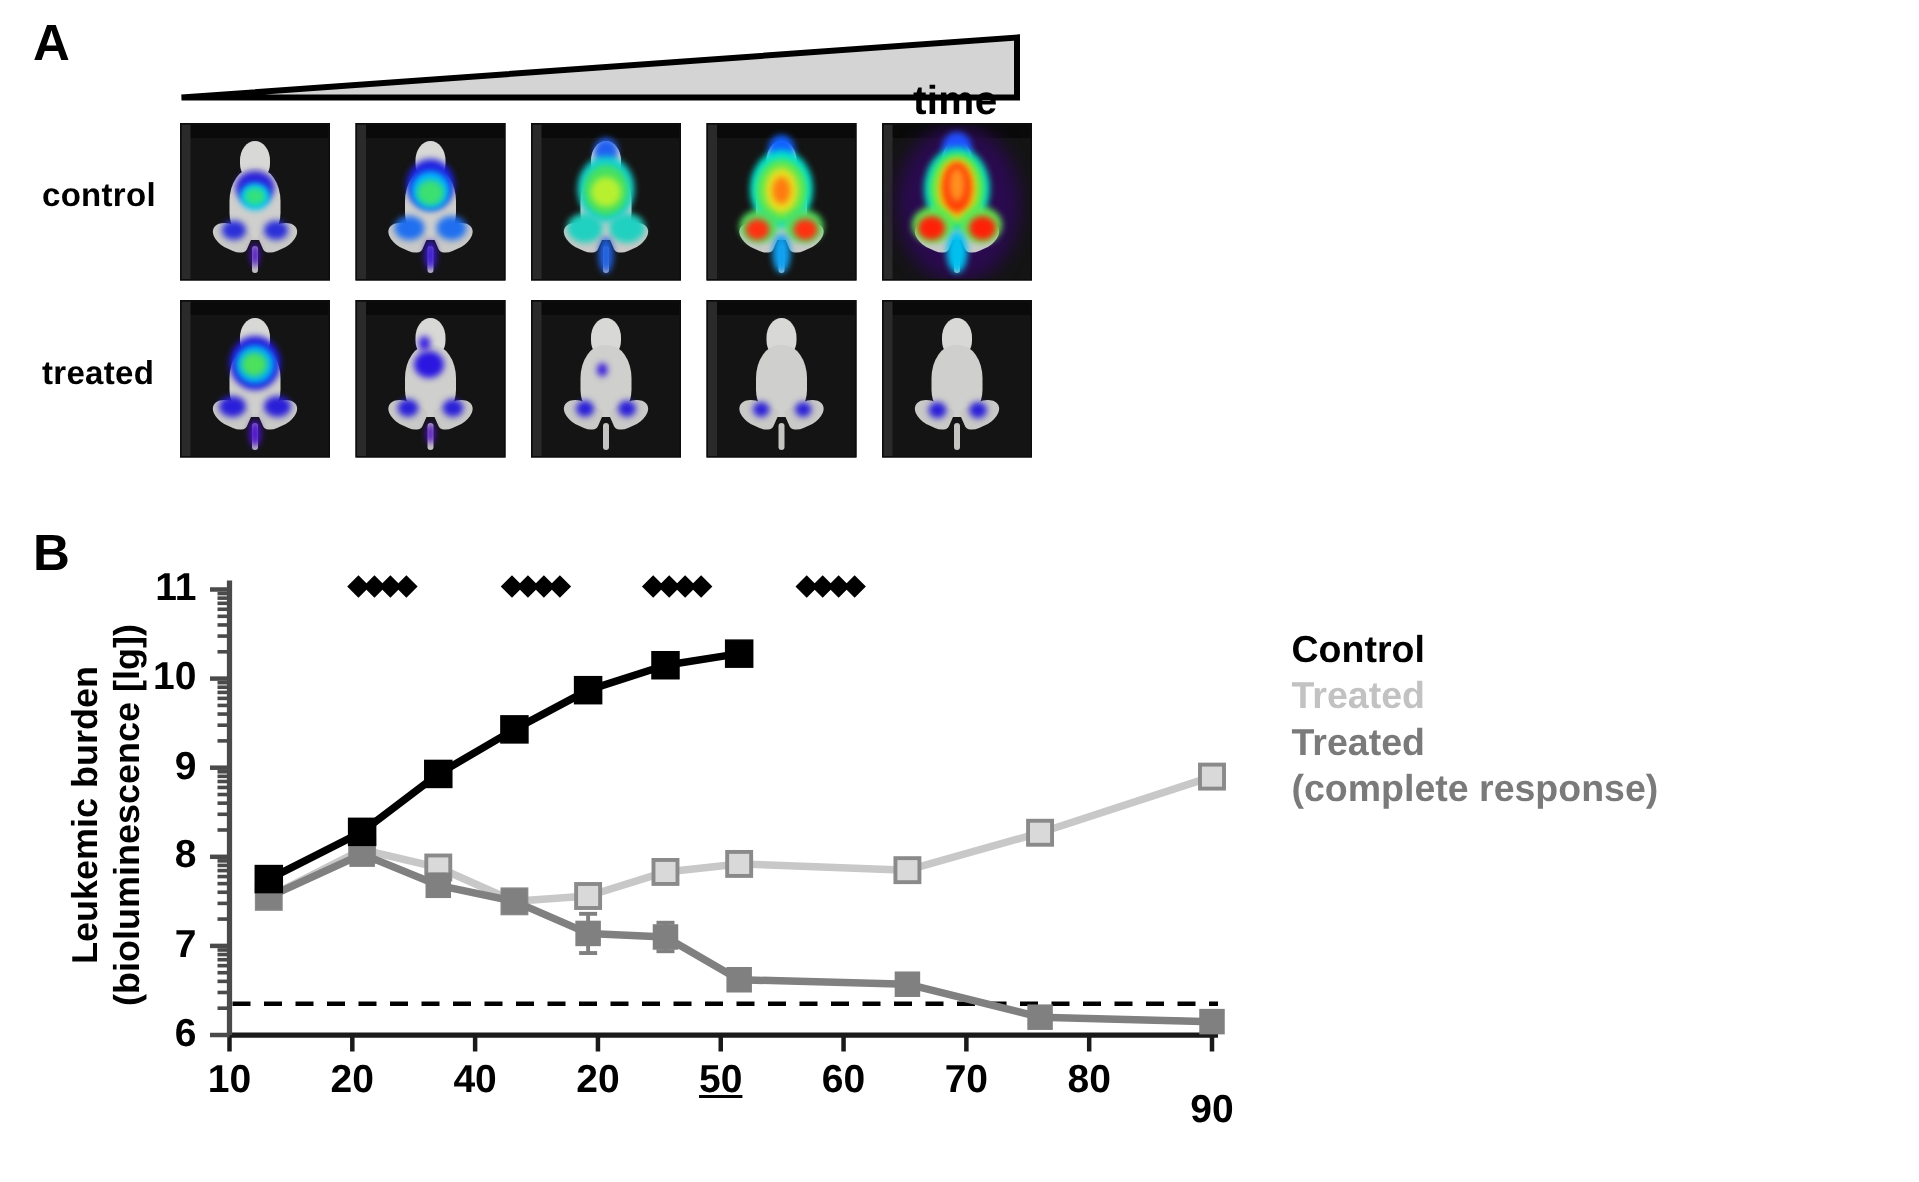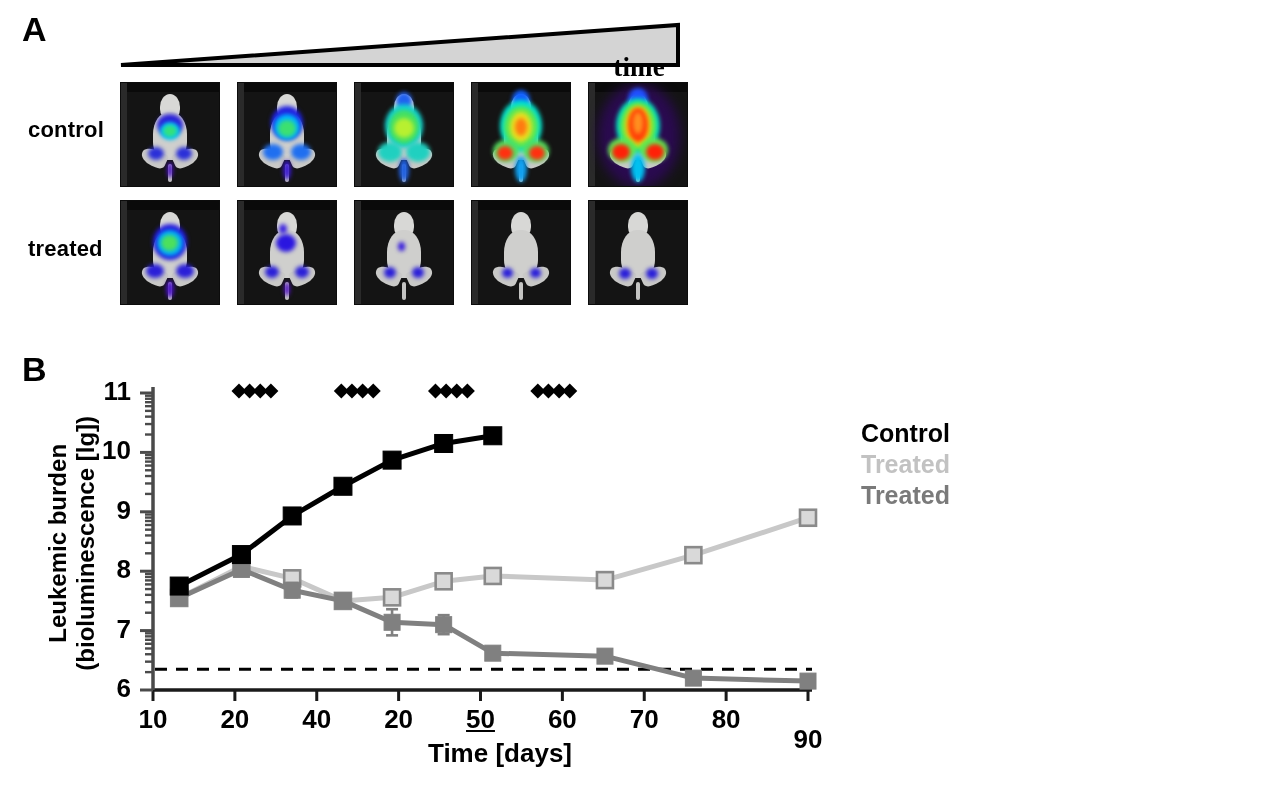--- a/index.html
+++ b/index.html
@@ -10,21 +10,21 @@
     color:#000;
   }
   .panel-letter{
     position:absolute;font-weight:bold;font-size:34px;line-height:1;
     font-family:"Liberation Sans", sans-serif;
   }
   
   #panelA{position:absolute;left:0;top:0;width:760px;height:340px;}
   #panelA-letter{left:22px;top:12px;}
   .time-wedge{
-    position:absolute;left:118px;top:22px;width:563px;height:46px;font-family:Liberation Serif, serif;
+    position:absolute;left:118px;top:22px;width:563px;height:46px;
   }
   .time-wedge svg{display:block;}
   .time-label{
     position:absolute;right:16px;top:30px;font-size:27px;font-weight:bold;
     letter-spacing:.2px;
   }
   .row-label{
     position:absolute;font-size:22px;font-weight:bold;letter-spacing:.2px;
   }
   #label-control{left:28px;top:117px;}
@@ -427,21 +427,20 @@
           <rect x="434.65625" y="94.48999999999998" width="18" height="18" fill="#000000" stroke="#000000" stroke-width="1"></rect>
           <rect x="483.78125000000006" y="86.76800000000003" width="18" height="18" fill="#000000" stroke="#000000" stroke-width="1"></rect>
         </g>
       </svg>
 
     <div id="ylabel">
       <div>Leukemic burden</div>
       <div>(bioluminescence [lg])</div>
     </div>
 
-    <div id="xlabel">Time [days]</div>
   <div class="axis-tick-label xlab" style="left: 123px; top: 364px;">10</div>
       <div class="axis-tick-label xlab" style="left: 204.875px; top: 364px;">20</div>
       <div class="axis-tick-label xlab" style="left: 286.75px; top: 364px;">40</div>
       <div class="axis-tick-label xlab" style="left: 368.625px; top: 364px;">20</div>
       <div class="axis-tick-label xlab" style="left: 450.5px; top: 364px; text-decoration: underline;">50</div>
       <div class="axis-tick-label xlab" style="left: 532.375px; top: 364px;">60</div>
       <div class="axis-tick-label xlab" style="left: 614.25px; top: 364px;">70</div>
       <div class="axis-tick-label xlab" style="left: 696.125px; top: 364px;">80</div>
       <div class="axis-tick-label xlab" style="left: 778px; top: 384px;">90</div>
       <div class="axis-tick-label ylab" style="left: 91px; top: 333px;">6</div>
@@ -449,14 +448,15 @@
       <div class="axis-tick-label ylab" style="left: 91px; top: 214.2px;">8</div>
       <div class="axis-tick-label ylab" style="left: 91px; top: 154.8px;">9</div>
       <div class="axis-tick-label ylab" style="left: 91px; top: 95.4px;">10</div>
       <div class="axis-tick-label ylab" style="left: 91px; top: 36px; text-align: right;">11</div>
     </div>
 
   <div id="legend">
     <div class="legend-line" style="color:#000000">Control</div>
     <div class="legend-line" style="color:#c2c2c2">Treated</div>
     <div class="legend-line" style="color:#7a7a7a">Treated</div>
+    <div class="legend-line" style="color:#7a7a7a">(complete response)</div>
   </div>
 </div>
 
 </body></html>

